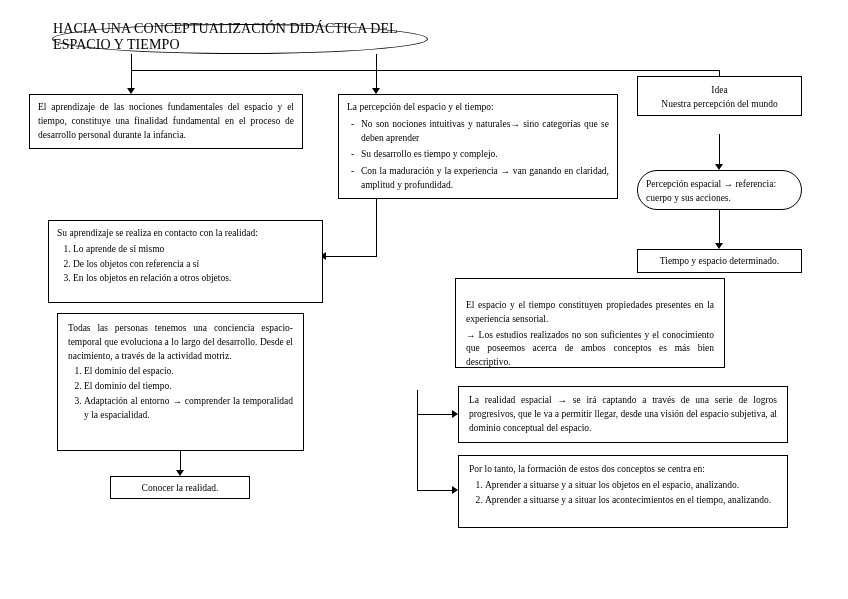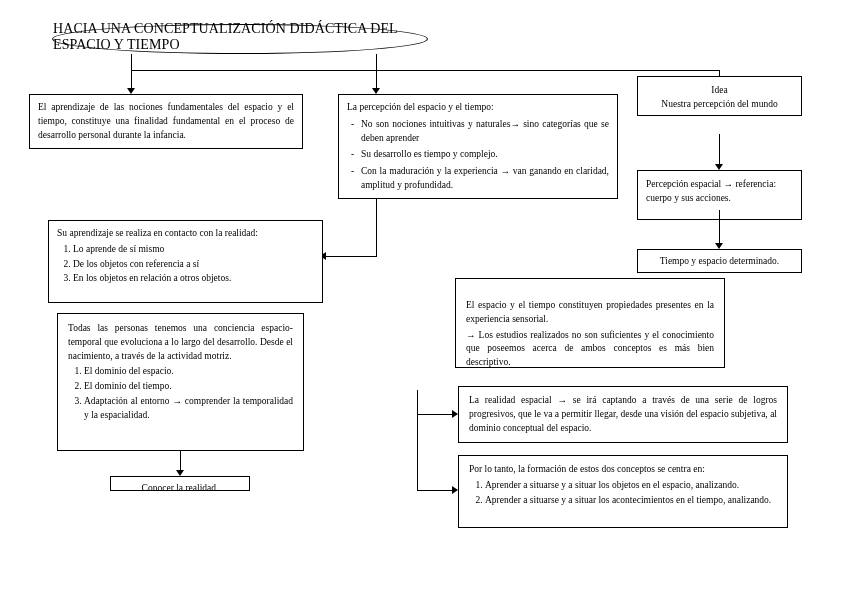--- a/index.html
+++ b/index.html
@@ -135,21 +135,21 @@
   </div>
 
   <div class="node center" style="left:637px; top:76px; width:165px; height:40px; padding-top:7px;">
     <div>Idea</div>
     <div>Nuestra percepción del mundo</div>
   </div>
 
   <div class="line" style="left:719px; top:134px; width:1px; height:31px;"></div>
   <div class="arrow-down" style="left:715px; top:164px;"></div>
 
-  <div class="node" style="left:637px; top:170px; width:165px; height:50px; padding-top:7px;">
+  <div class="node" style="left:637px; top:170px; width:165px; height:40px; padding-top:7px;border-radius:20px;">
     <span>Percepción espacial → referencia: cuerpo y sus acciones.</span>
   </div>
 
   <div class="line" style="left:719px; top:210px; width:1px; height:34px;"></div>
   <div class="arrow-down" style="left:715px; top:243px;"></div>
 
   <div class="node center" style="left:637px; top:249px; width:165px; height:24px; padding-top:5px;">
     <span>Tiempo y espacio determinado.</span>
   </div>
 
@@ -171,21 +171,21 @@
     <ol class="nums">
       <li>El dominio del espacio.</li>
       <li>El dominio del tiempo.</li>
       <li>Adaptación al entorno → comprender la temporalidad y la espacialidad.</li>
     </ol>
   </div>
 
   <div class="line" style="left:180px; top:451px; width:1px; height:20px;"></div>
   <div class="arrow-down" style="left:176px; top:470px;"></div>
 
-  <div class="node center" style="left:110px; top:476px; width:140px; height:15px; padding-top:5px;">
+  <div class="node center" style="left:110px; top:476px; width:140px; height:23px; padding-top:5px;">
     <span>Conocer la realidad.</span>
   </div>
 
   <div class="node" style="left:455px; top:278px; width:270px; height:90px; padding:20px 10px;">
     <div class="tight">
       <p class="justify">El espacio y el tiempo constituyen propiedades presentes en la experiencia sensorial.</p>
       <p class="justify">→ Los estudios realizados no son suficientes y el conocimiento que poseemos acerca de ambos conceptos es más bien descriptivo.</p>
     </div>
   </div>
 

